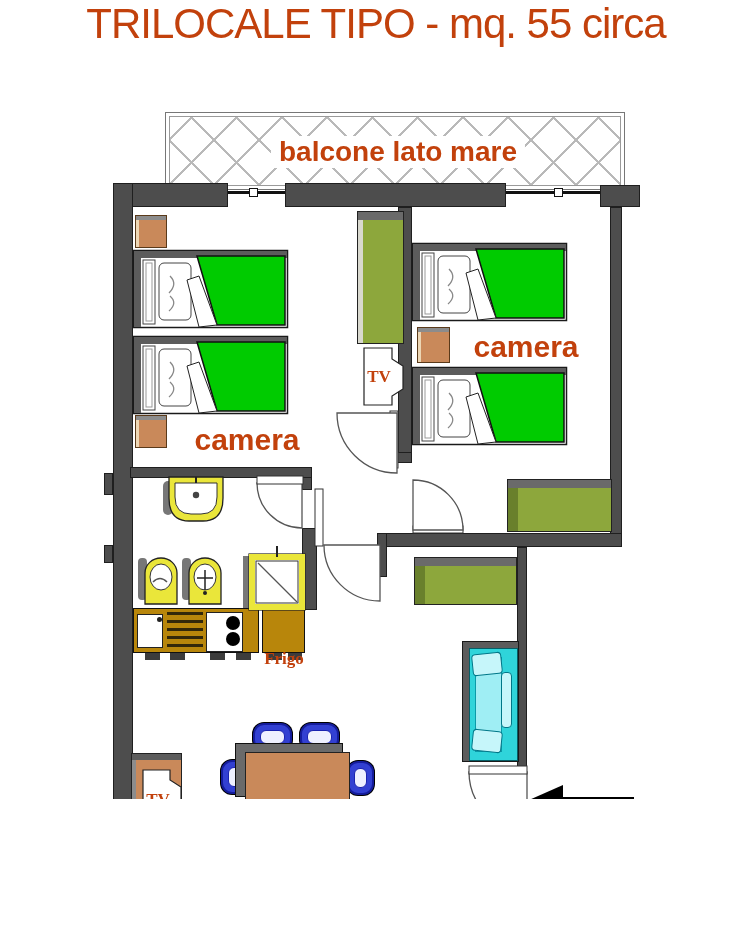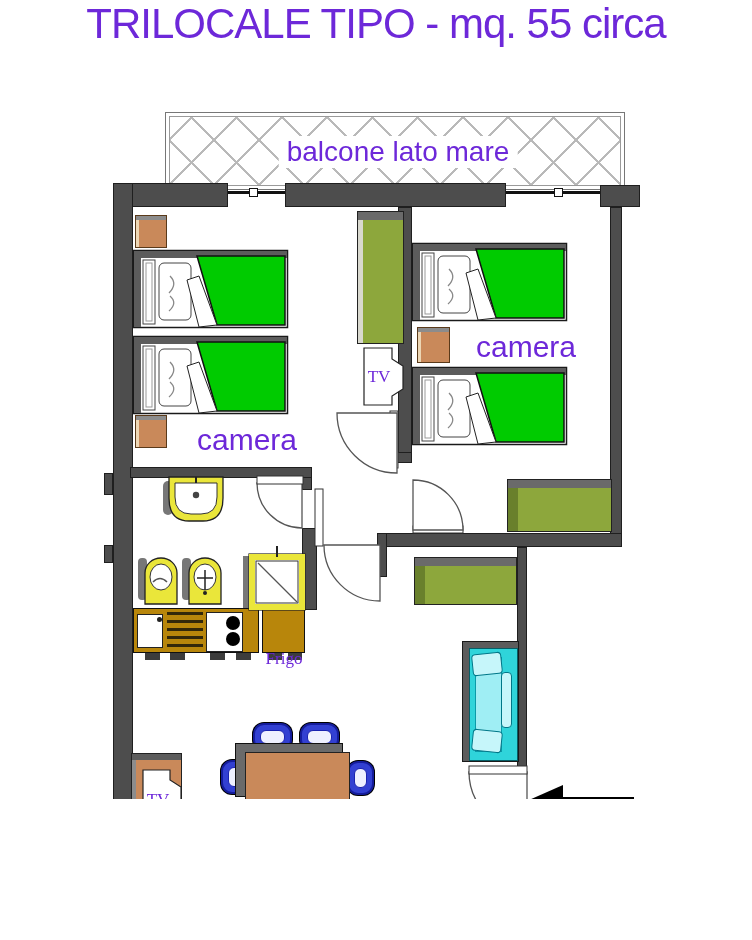--- a/index.html
+++ b/index.html
@@ -1,31 +1,31 @@
 <!DOCTYPE html>
 <html style="--c-wall: #4d4d4d; --c-bed-green: #00cb00; --c-wardrobe-olive: #8da73c; --c-furniture-tan: #c9895a; --c-fixture-yellow: #eae63a; --c-counter-gold: #b8860b; --c-sofa-cyan: #2fd4da; --c-sofa-cushion: #9feef4; --c-chair-blue: #3240d2; --c-hatch-gray: #b9b9b9; --c-shadow-gray: #5c5c5c;"><head>
 <meta charset="utf-8">
 <style>
   html,body{margin:0;padding:0;background:#fff;}
   .page{position:relative;width:752px;height:799px;background:#fff;overflow:hidden;
-        font-family:"Liberation Sans",sans-serif;color:#6d28d9;border-radius:9px;}
+        font-family:"Liberation Sans",sans-serif;color:#c2410c;border-radius:9px;}
   .title{position:absolute;top:0;left:0;width:100%;text-align:center;
          font-size:42px;letter-spacing:-1px;white-space:nowrap;}
   
   .balcony{position:absolute;border:1px solid #777;background:#fff;box-sizing:border-box;}
   .balcony .inner{position:absolute;inset:3px;border:1px solid #9a9a9a;
      background:
        repeating-linear-gradient(45deg,rgba(0,0,0,0) 0 30px,var(--c-hatch-gray) 30px 32px),
        repeating-linear-gradient(-45deg,rgba(0,0,0,0) 0 30px,var(--c-hatch-gray) 30px 32px);}
   
   .wall{position:absolute;background:var(--c-wall);border:1px solid #1f1f1f;box-sizing:border-box;}
   .winline{position:absolute;height:3px;background:#111;}
   .winsq{position:absolute;width:9px;height:9px;background:#fff;border:1.5px solid #111;box-sizing:border-box;}
   
-  .lbl{position:absolute;transform:translate(-50%,-50%);font-size:30px;white-space:nowrap;}
+  .lbl{position:absolute;transform:translate(-50%,-50%);font-size:30px;white-space:nowrap;font-weight:bold;}
   .lbl.balc{font-size:28px;background:#fff;padding:0 8px;}
   .lbl.serif{font-family:"Liberation Serif","DejaVu Serif",serif;font-size:17px;}
   
   .nstand{position:absolute;background:var(--c-furniture-tan);border:1px solid #5a3a1a;box-sizing:border-box;
           box-shadow:inset 0 4px 0 #8c8c8c, inset 3px 0 0 #ecd6b4;}
   .wrobe{position:absolute;background:var(--c-wardrobe-olive);border:1px solid #222;box-sizing:border-box;}
   .wrobe.vert{box-shadow:inset 0 8px 0 #6a6a6a, inset 5px 0 0 #d9d9cf;}
   .wrobe.horiz{box-shadow:inset 0 8px 0 #6a6a6a, inset 10px 0 0 #69802c;}
   .counter{position:absolute;background:var(--c-counter-gold);border:1.5px solid #111;box-sizing:border-box;}
   .kunit{position:absolute;background:#fff;border:1px solid #222;box-sizing:border-box;}

